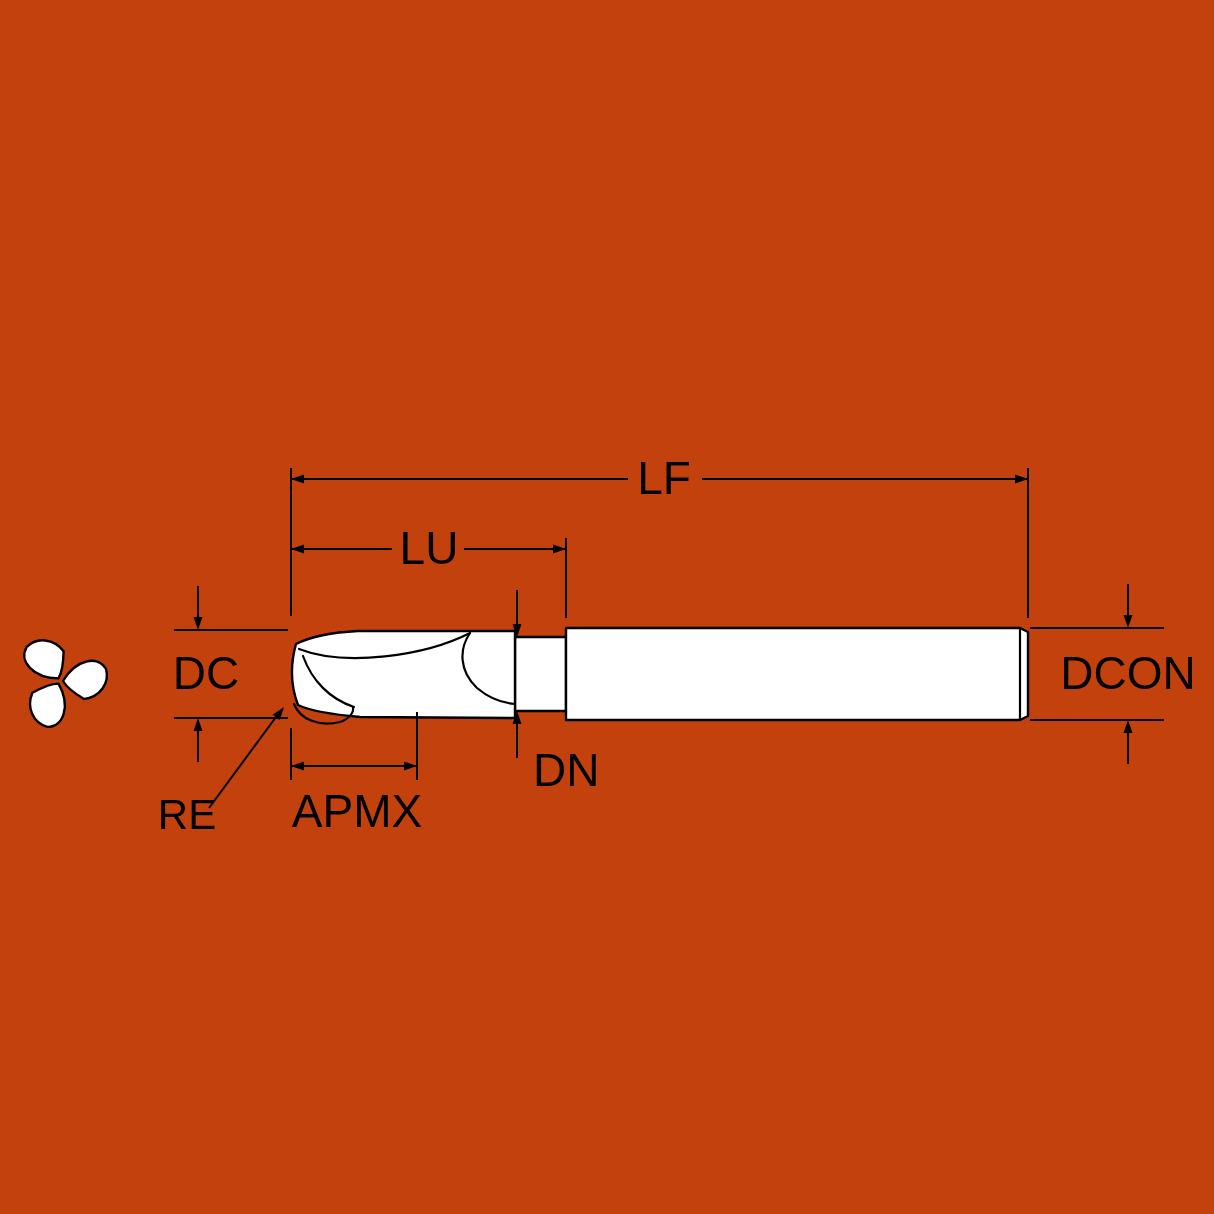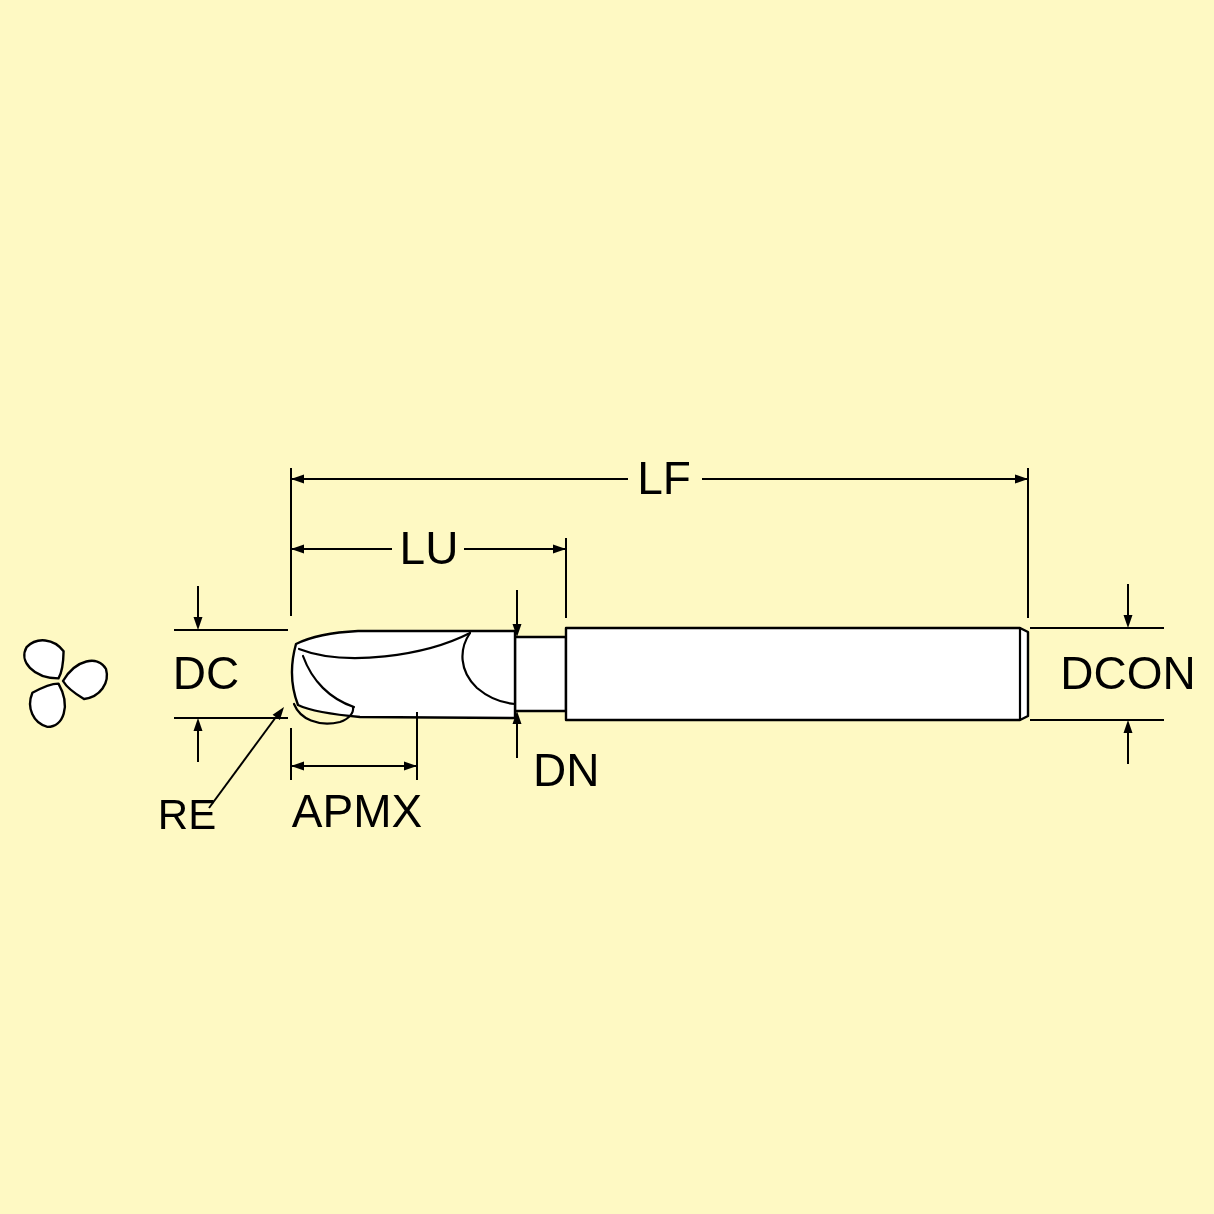--- a/index.html
+++ b/index.html
@@ -1,16 +1,16 @@
 <!DOCTYPE html>
 <html><head>
 <meta charset="utf-8">
 <style>
   html,body{margin:0;padding:0;background:#ffffff;}
-  .canvas{width:1214px;height:1214px;background:#fef9c3;position:relative;overflow:hidden;}
+  .canvas{width:1214px;height:1214px;background:#c2410c;position:relative;overflow:hidden;}
   svg{display:block;}
   svg text{font-family:"Liberation Sans","DejaVu Sans",sans-serif;fill:#000000;}
   .dim-label{font-size:46px;}
   .re-label{font-size:42px;}
   .outline{fill:#ffffff;stroke:#000000;stroke-width:2.4;stroke-linejoin:round;}
   .curve{fill:none;stroke:#000000;stroke-width:2.2;stroke-linecap:round;}
   .dim{stroke:#000000;stroke-width:2;fill:none;}
   .arrow{fill:#000000;stroke:none;}
 </style>
 </head>

